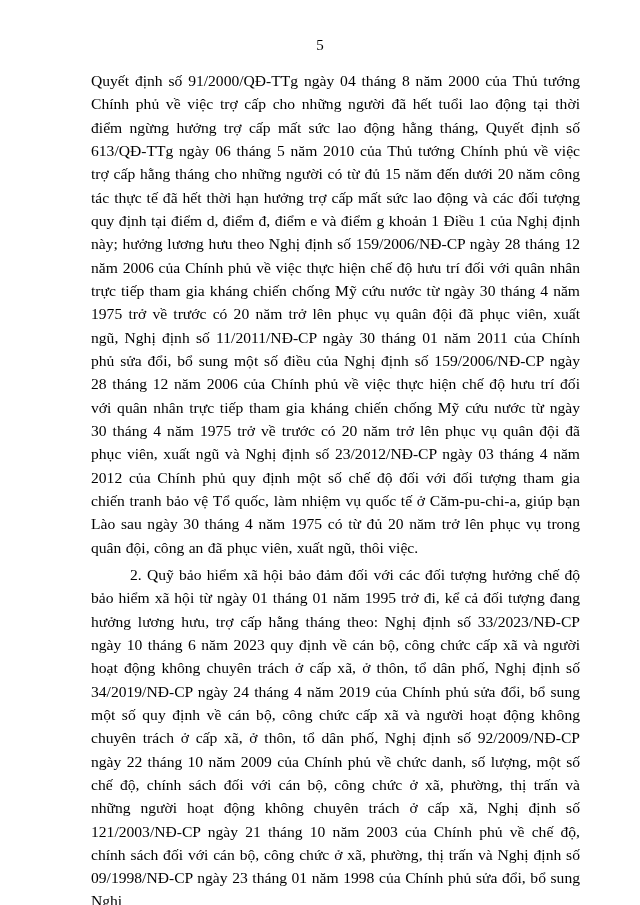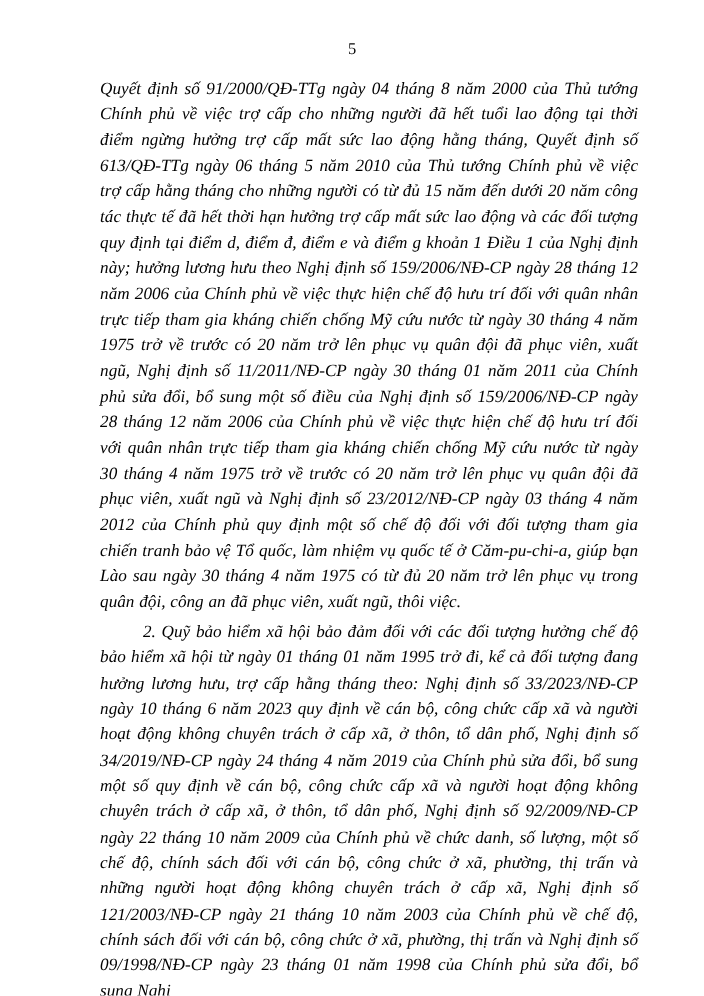--- a/index.html
+++ b/index.html
@@ -37,21 +37,20 @@
     width: 489px;
   }
   .para {
     margin: 0;
     font-size: 15.6px;
     line-height: 23.33px;
     text-align: justify;
     text-justify: inter-word;
     word-spacing: 0.5px;
     color: #000000;
-    font-style: italic;
   }
   .para.indented {
     text-indent: 39px;
     margin-top: 4px;
   }
 </style>
 </head>
 <body>
 
 <div class="page">

